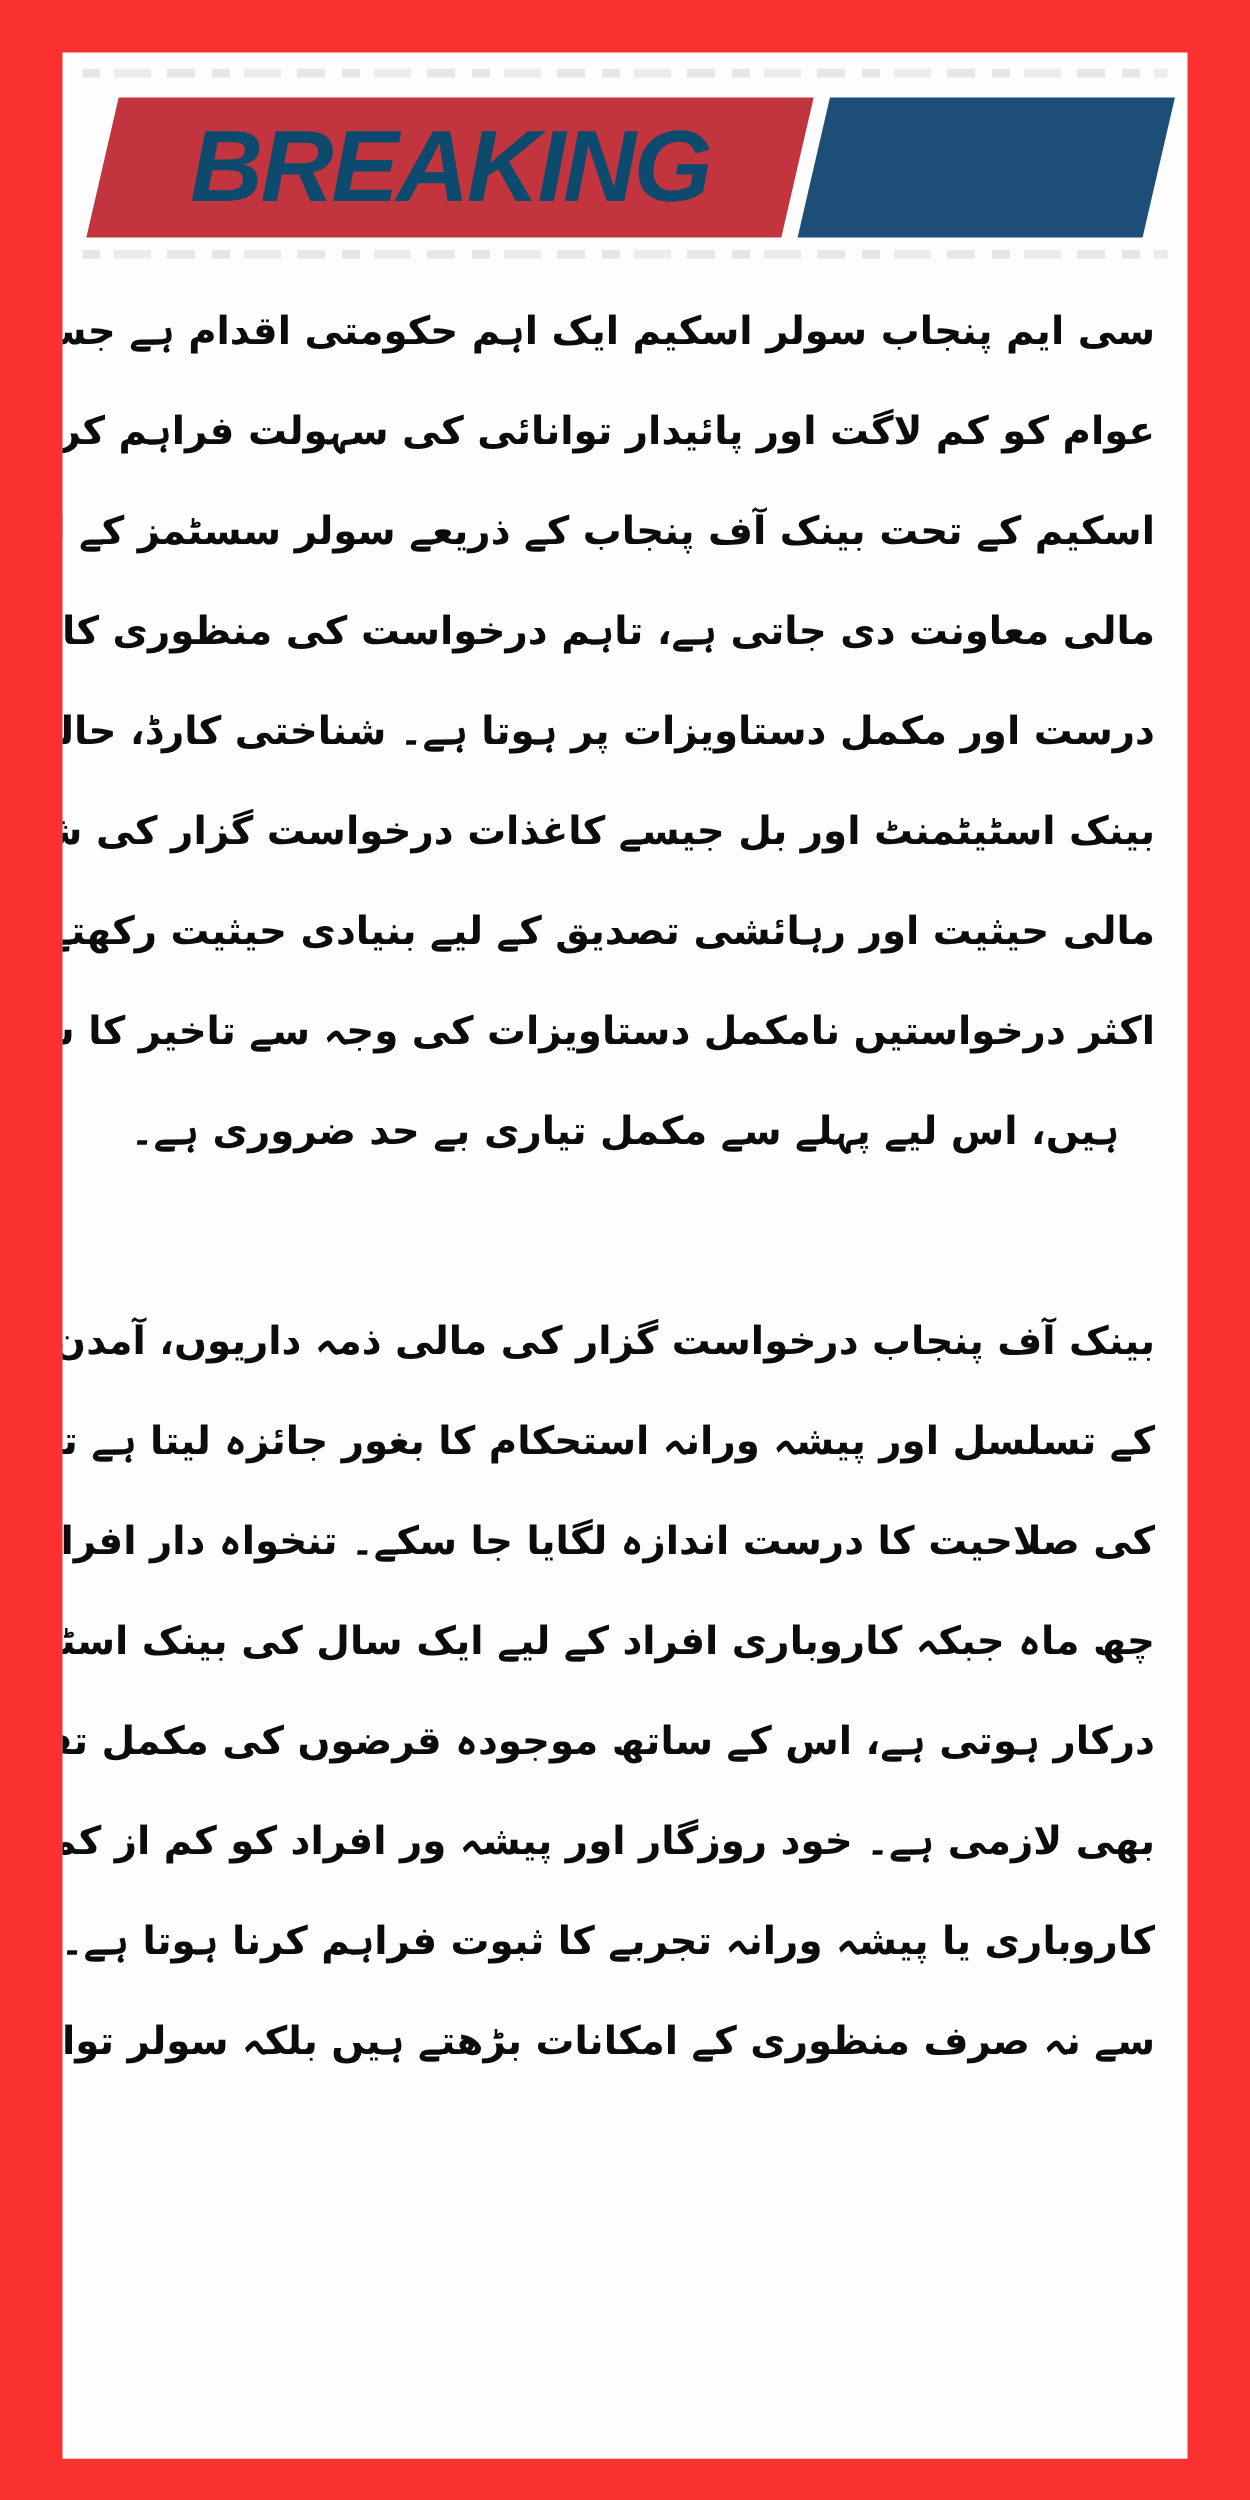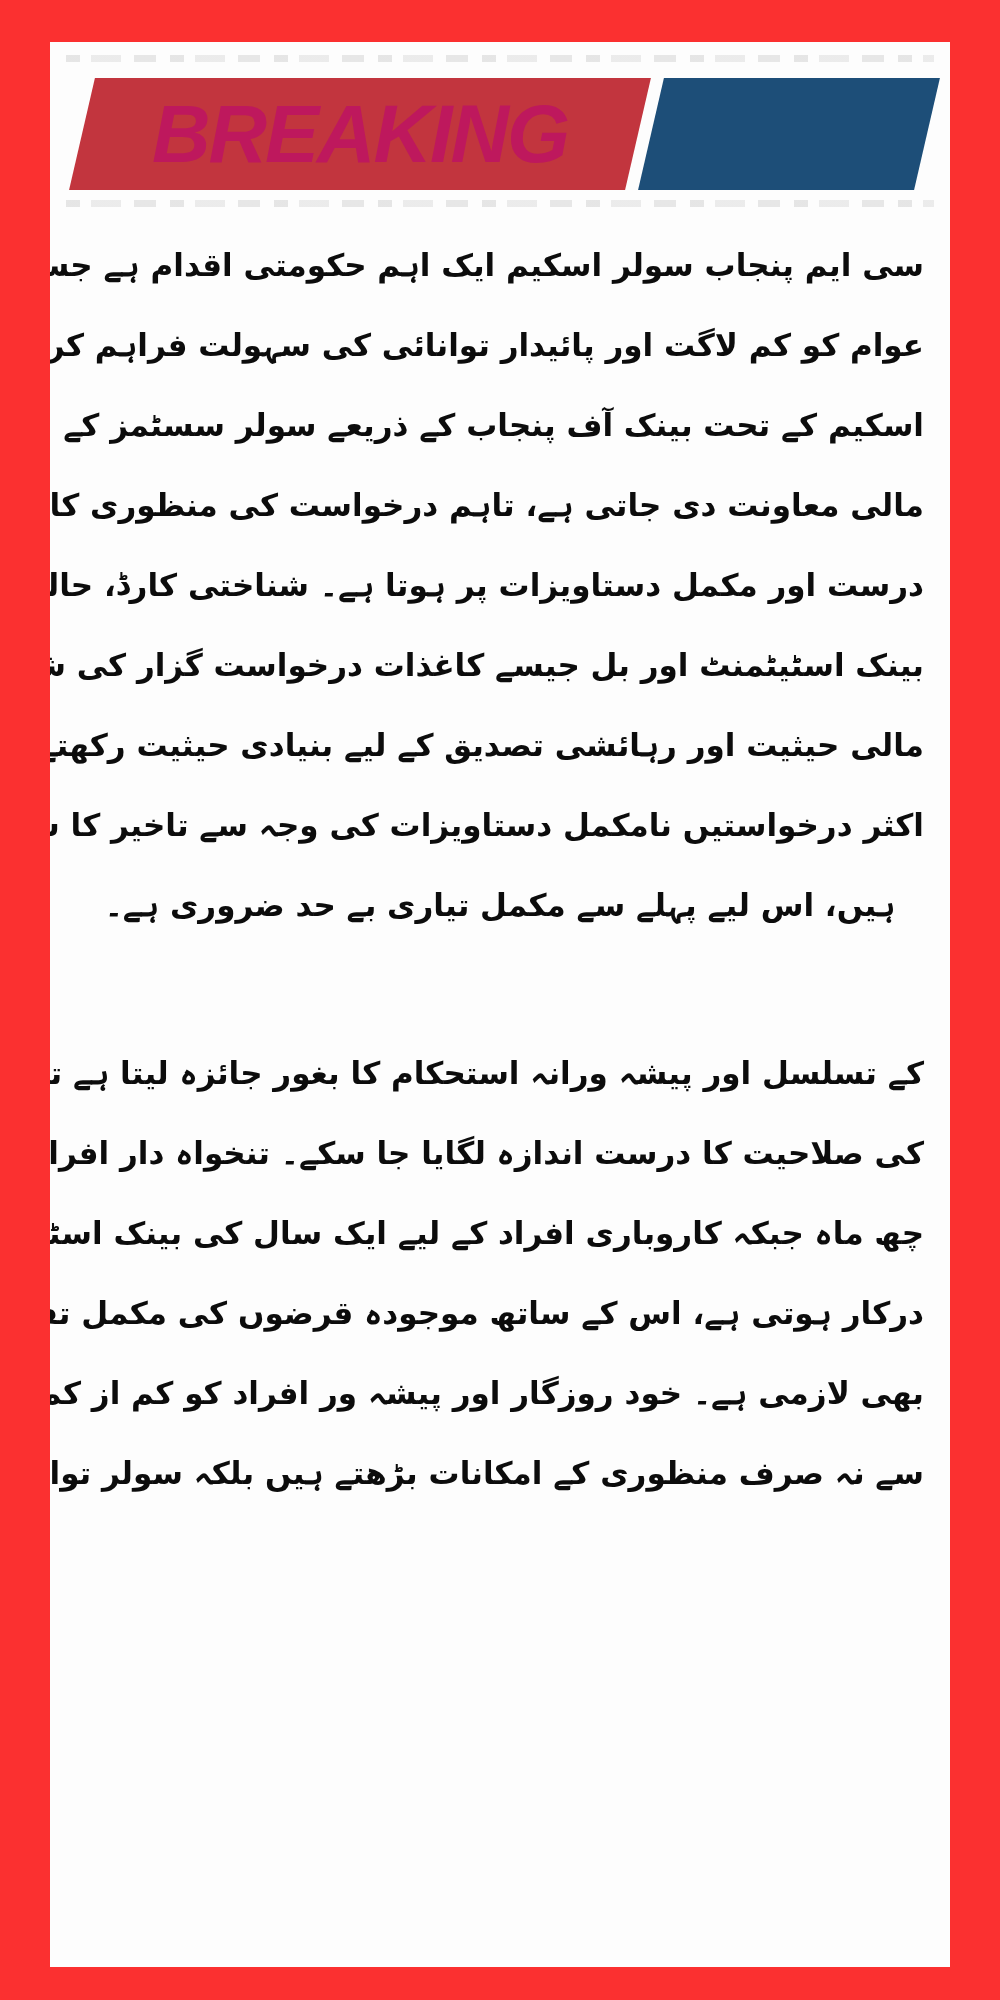--- a/index.html
+++ b/index.html
@@ -37,21 +37,21 @@
     position: absolute; top: 0; height: 112px;
     transform: skewX(-13deg);
   }
   .panel.red  { left: 32px;  width: 556px; background: #c2353e; }
   .panel.blue { left: 601px; width: 276px; background: #1d4e78; }
   .banner-text {
     position: absolute; top: 0; height: 112px;
     display: flex; align-items: center; justify-content: center;
     font-family: "Liberation Sans", sans-serif;
     font-weight: bold; font-style: italic;
-    color: #be185d;
+    color: #0c4a6e;
     font-size: 81px; letter-spacing: -2px;
     white-space: nowrap;
   }
   .banner-text.breaking { left: 32px;  width: 556px; }
   .banner-text.news     { left: 601px; width: 276px; }
 
   .article {
     position: absolute; left: 26px; right: 26px; top: 183px;
     direction: rtl;
     text-align: center;
@@ -87,22 +87,24 @@
       <div class="uline">عوام کو کم لاگت اور پائیدار توانائی کی سہولت فراہم کرنا ہے اس</div>
       <div class="uline">اسکیم کے تحت بینک آف پنجاب کے ذریعے سولر سسٹمز کے لیے</div>
       <div class="uline">مالی معاونت دی جاتی ہے، تاہم درخواست کی منظوری کا دار و مدار</div>
       <div class="uline">درست اور مکمل دستاویزات پر ہوتا ہے۔ شناختی کارڈ، حالیہ تصاویر،</div>
       <div class="uline">بینک اسٹیٹمنٹ اور بل جیسے کاغذات درخواست گزار کی شناخت،</div>
       <div class="uline">مالی حیثیت اور رہائشی تصدیق کے لیے بنیادی حیثیت رکھتے ہیں۔</div>
       <div class="uline">اکثر درخواستیں نامکمل دستاویزات کی وجہ سے تاخیر کا شکار ہو جاتی</div>
       <div class="uline">ہیں، اس لیے پہلے سے مکمل تیاری بے حد ضروری ہے۔</div>
     </div>
     <div class="para para2">
+      <div class="uline">بینک آف پنجاب درخواست گزار کی مالی ذمہ داریوں، آمدن</div>
       <div class="uline">کے تسلسل اور پیشہ ورانہ استحکام کا بغور جائزہ لیتا ہے تاکہ ادائیگی</div>
       <div class="uline">کی صلاحیت کا درست اندازہ لگایا جا سکے۔ تنخواہ دار افراد کے لیے</div>
       <div class="uline">چھ ماہ جبکہ کاروباری افراد کے لیے ایک سال کی بینک اسٹیٹمنٹ</div>
       <div class="uline">درکار ہوتی ہے، اس کے ساتھ موجودہ قرضوں کی مکمل تفصیل</div>
       <div class="uline">بھی لازمی ہے۔ خود روزگار اور پیشہ ور افراد کو کم از کم تین سالہ</div>
+      <div class="uline">کاروباری یا پیشہ ورانہ تجربے کا ثبوت فراہم کرنا ہوتا ہے۔</div>
       <div class="uline">سے نہ صرف منظوری کے امکانات بڑھتے ہیں بلکہ سولر توانائی</div>
     </div>
   </div>
 
 </div>
 
 </body></html>

